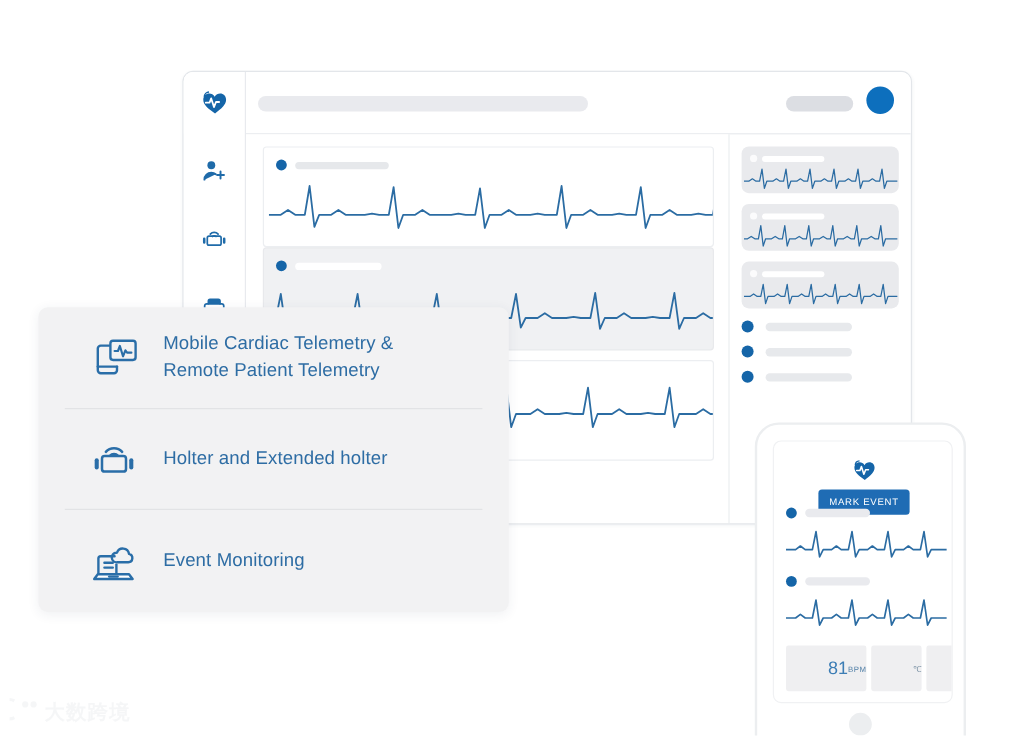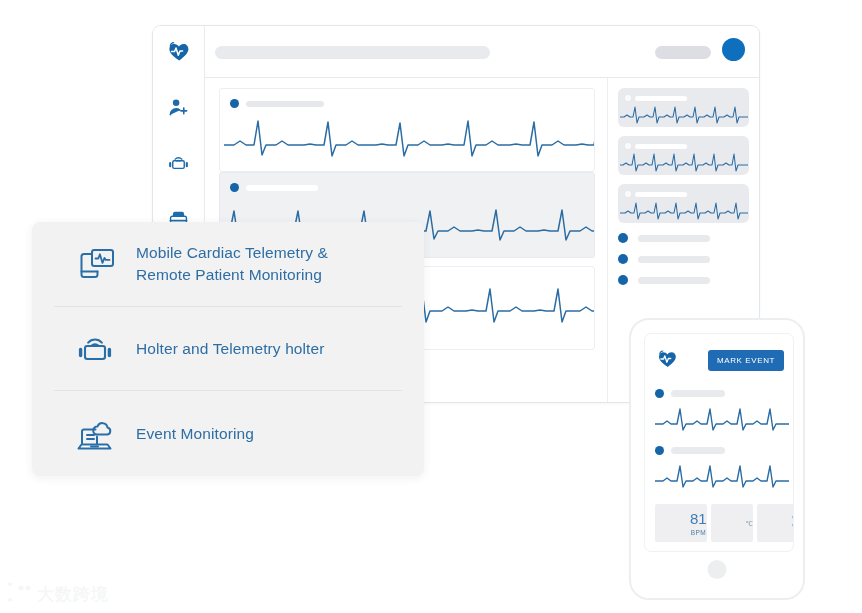--- a/index.html
+++ b/index.html
@@ -4,21 +4,21 @@
 <style>
   * { box-sizing: border-box; margin: 0; padding: 0; }
   html, body { width: 862px; height: 613px; }
   body {
     background: #ffffff;
     font-family: "Liberation Sans", sans-serif;
     position: relative;
     overflow: hidden;
   }
 
-  .stage { position: absolute; inset: 0; }
+  .stage { position: absolute; inset: 0; margin-top: 34px; }
 
   
   .app-window {
     position: absolute;
     left: 152px; top: 25px;
     width: 608px; height: 378px;
     background: #ffffff;
     border: 1px solid #e3e6ea;
     border-radius: 9px;
     box-shadow: 0 1px 3px rgba(25,50,80,.05);
@@ -172,21 +172,21 @@
     left: 13px; top: 13px;
     width: 150px; height: 219px;
     background: #ffffff;
     border: 1px solid #f0f1f3;
     border-radius: 7px;
     overflow: hidden;
   }
   .phone-header {
     position: absolute; left: 11px; top: 12px;
     right: 9px; height: 28px;
-    display: flex; align-items: center; justify-content: space-between;
+    display: flex; align-items: center;  flex-direction: column;
   }
   .mark-event-btn {
     background: #1f6cb4;
     color: #ffffff;
     font-size: 8px;
     letter-spacing: .6px;
     padding: 6px 9px;
     border-radius: 3px;
     border: none;
     font-family: "Liberation Sans", sans-serif;
@@ -207,21 +207,21 @@
 
   .phone-tiles {
     position: absolute; left: 10px; bottom: 9px;
     right: 6px; height: 38px;
     display: flex; gap: 4px;
   }
   .tile {
     flex: 1;
     background: #efeff1;
     border-radius: 2px;
-    display: flex; flex-direction: column;
+    display: flex; flex-direction: row;
     align-items: center; justify-content: center; padding-left: 35px;
   }
   .tile-bpm-value {
     color: #3c7db5; font-size: 15px; line-height: 1;
   }
   .tile-bpm-unit {
     color: #4f7ea6; font-size: 6.5px; margin-top: 3px; letter-spacing: .4px;
   }
   .tile-temp-unit { color: #7f95a8; font-size: 7px; }
   .phone-home {
@@ -403,35 +403,35 @@
         <svg width="46" height="42" viewBox="0 0 46 42" fill="none" stroke="#2a6ea8" stroke-width="2" stroke-linecap="round" stroke-linejoin="round">
           <path d="M19 11 h-7 a2.5 2.5 0 0 0 -2.5 2.5 v18 a2.5 2.5 0 0 0 2.5 2.5 h11
                    a2.5 2.5 0 0 0 2.5 -2.5 v-3"></path>
           <path d="M9.5 28.5 h16"></path>
           <rect x="20" y="7" width="21" height="16" rx="2.2" stroke="#2a6ea8"></rect>
           <path d="M23.5 15.5 h2.8 l1.6 -4.2 l2.6 8.6 l2 -5 l1.4 2 h3.6" stroke="#2a6ea8" stroke-width="1.8"></path>
         </svg>
       </span>
       <span class="service-label">
         <span>Mobile Cardiac Telemetry &amp;</span><br>
-        <span>Remote Patient Monitoring</span>
+        <span>Remote Patient Telemetry</span>
       </span>
     </div>
 
     <div class="service-row">
       <span class="service-icon">
         <svg width="46" height="42" viewBox="0 0 46 42" fill="none" stroke="#2a6ea8" stroke-width="2.1" stroke-linecap="round" stroke-linejoin="round">
           <rect x="13" y="19" width="20" height="13" rx="2.2"></rect>
           <path d="M8.6 22.5 v6" stroke-width="3.4"></path>
           <path d="M37.4 22.5 v6" stroke-width="3.4"></path>
           <path d="M16.2 15.6 a9 9 0 0 1 13.6 0"></path>
           <path d="M19.6 18.8 a4.6 4.6 0 0 1 6.8 0"></path>
         </svg>
       </span>
-      <span class="service-label">Holter and Telemetry holter</span>
+      <span class="service-label">Holter and Extended holter</span>
     </div>
 
     <div class="service-row">
       <span class="service-icon">
         <svg width="48" height="42" viewBox="0 0 48 42" fill="none" stroke="#2a6ea8" stroke-width="2" stroke-linecap="round" stroke-linejoin="round">
           <path d="M26.5 14.5 a5.2 5.2 0 0 1 10 1 a3.6 3.6 0 0 1 -.6 7.1 h-9.4
                    a4 4 0 0 1 -.6 -8 z"></path>
           <path d="M11 32.5 v-13 a2 2 0 0 1 2 -2 h11.5"></path>
           <path d="M26 24.5 v8"></path>
           <path d="M16 23 h7 M16 27 h7"></path>

